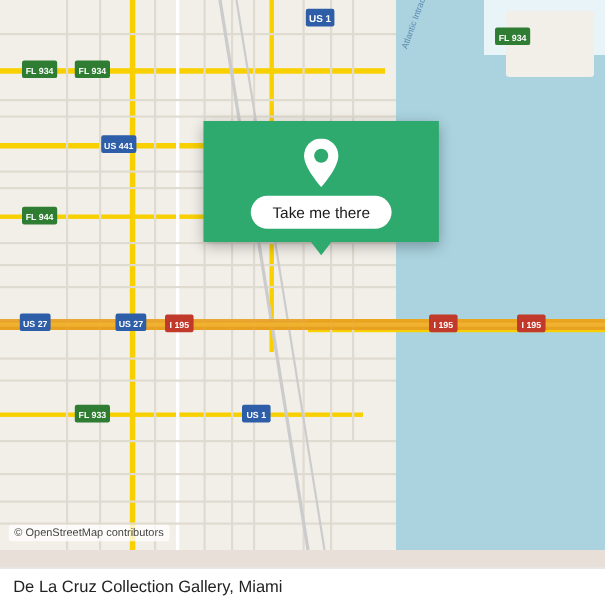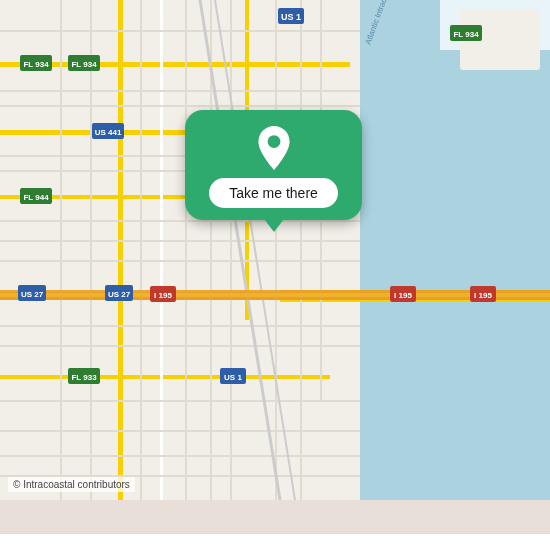--- a/index.html
+++ b/index.html
@@ -26,23 +26,23 @@
       top: 0;
       left: 0;
       overflow: hidden;
     }
 
     
     #popup-card {
       position: absolute;
       left: 185px;
       top: 110px;
-      width: 177px;
+      width: 214px;
       background-color: #2eaa6e;
-      border-radius: 18px;
+      border-radius: 0;
       display: flex;
       flex-direction: column;
       align-items: center;
       padding: 16px 12px 12px;
       box-shadow: 0 4px 12px rgba(0,0,0,0.3);
       z-index: 100;
     }
 
     #popup-card::after {
       content: '';
@@ -227,30 +227,33 @@
       <text x="483" y="298" font-size="8" fill="white" font-weight="bold" text-anchor="middle" font-family="Arial">I 195</text>
 
       <rect x="68" y="368" width="32" height="16" fill="#2e7d32" rx="2"></rect>
       <text x="84" y="380" font-size="8" fill="white" font-weight="bold" text-anchor="middle" font-family="Arial">FL 933</text>
 
       <rect x="220" y="368" width="26" height="16" fill="#2e5ea8" rx="2"></rect>
       <text x="233" y="380" font-size="8" fill="white" font-weight="bold" text-anchor="middle" font-family="Arial">US 1</text>
 
     </svg>
 
-    <div id="copyright" style="position:absolute;bottom:58px;left:8px;font-size:10px;color:#444;background:rgba(255,255,255,0.75);padding:2px 5px;border-radius:2px;z-index:150;">© Intracoastal contributors</div>
+    <div id="copyright" style="position:absolute;bottom:58px;left:8px;font-size:10px;color:#444;background:rgba(255,255,255,0.75);padding:2px 5px;border-radius:2px;z-index:150;">© OpenStreetMap contributors</div>
 
   </div>
 
   <div id="popup-card">
 
     <svg class="pin-icon" viewBox="0 0 40 48" fill="none" xmlns="http://www.w3.org/2000/svg">
       <path d="M20 0C10.6 0 3 7.6 3 17C3 29.5 20 48 20 48C20 48 37 29.5 37 17C37 7.6 29.4 0 20 0Z" fill="white"></path>
       <circle cx="20" cy="17" r="7" fill="#2eaa6e"></circle>
     </svg>
 
     <button class="btn-take-me">Take me there</button>
   </div>
 
   <div id="bottom-bar">
+    <div class="location-info">
+      <span class="location-name">De La Cruz Collection Gallery, Miami</span>
+    </div>
   </div>
 
 </div>
 
 </body></html>

